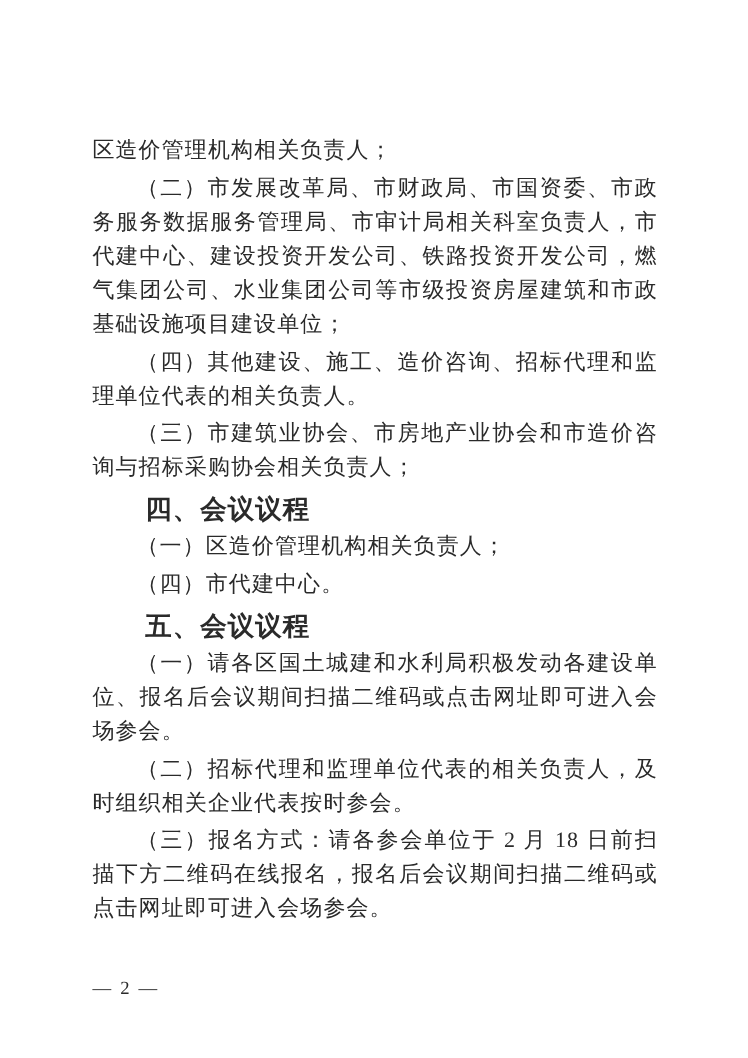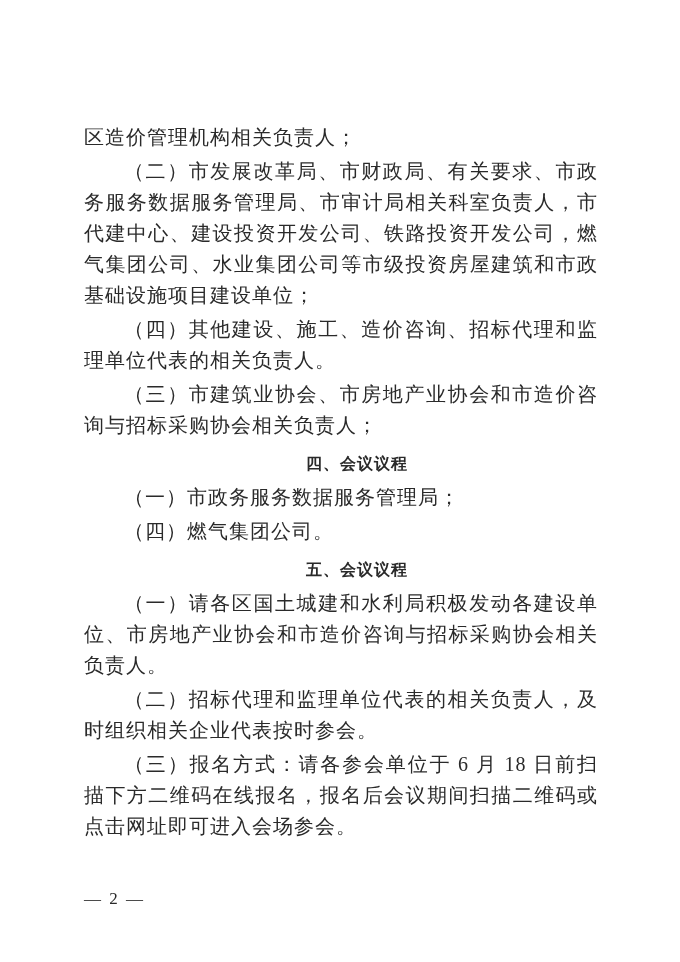--- a/index.html
+++ b/index.html
@@ -31,48 +31,47 @@
     text-align: justify;
     text-justify: inter-character;
     text-indent: 2em;
     margin: 0 0 3px 0;
   }
   .para.no-indent {
     text-indent: 0;
   }
   .heading {
     font-family: "Liberation Sans", "DejaVu Sans", sans-serif;
-    font-size: 16px;
+    font-size: 24px;
     font-weight: bold;
     line-height: 31px;
     letter-spacing: 1px;
     text-indent: 2em;
     margin: 7px 0 3px 0;
-    text-align: center;
   }
   .page-number {
     position: absolute;
     left: 84px;
     top: 889px;
     font-size: 17px;
     letter-spacing: 2px;
     color: #2a2a2a;
   }
 </style>
 </head>
 <body>
 
 <div class="page">
   <main class="content">
     <p class="para no-indent">区造价管理机构相关负责人；</p>
-    <p class="para">（二）市发展改革局、市财政局、有关要求、市政务服务数据服务管理局、市审计局相关科室负责人，市代建中心、建设投资开发公司、铁路投资开发公司，燃气集团公司、水业集团公司等市级投资房屋建筑和市政基础设施项目建设单位；</p>
+    <p class="para">（二）市发展改革局、市财政局、市国资委、市政务服务数据服务管理局、市审计局相关科室负责人，市代建中心、建设投资开发公司、铁路投资开发公司，燃气集团公司、水业集团公司等市级投资房屋建筑和市政基础设施项目建设单位；</p>
     <p class="para">（四）其他建设、施工、造价咨询、招标代理和监理单位代表的相关负责人。</p>
     <p class="para">（三）市建筑业协会、市房地产业协会和市造价咨询与招标采购协会相关负责人；</p>
     <h2 class="heading">四、会议议程</h2>
-    <p class="para">（一）市政务服务数据服务管理局；</p>
-    <p class="para">（四）燃气集团公司。</p>
+    <p class="para">（一）区造价管理机构相关负责人；</p>
+    <p class="para">（四）市代建中心。</p>
     <h2 class="heading">五、会议议程</h2>
-    <p class="para">（一）请各区国土城建和水利局积极发动各建设单位、市房地产业协会和市造价咨询与招标采购协会相关负责人。</p>
+    <p class="para">（一）请各区国土城建和水利局积极发动各建设单位、报名后会议期间扫描二维码或点击网址即可进入会场参会。</p>
     <p class="para">（二）招标代理和监理单位代表的相关负责人，及时组织相关企业代表按时参会。</p>
-    <p class="para">（三）报名方式：请各参会单位于 6 月 18 日前扫描下方二维码在线报名，报名后会议期间扫描二维码或点击网址即可进入会场参会。</p>
+    <p class="para">（三）报名方式：请各参会单位于 2 月 18 日前扫描下方二维码在线报名，报名后会议期间扫描二维码或点击网址即可进入会场参会。</p>
   </main>
   <footer class="page-number">— 2 —</footer>
 </div>
 
 </body></html>

